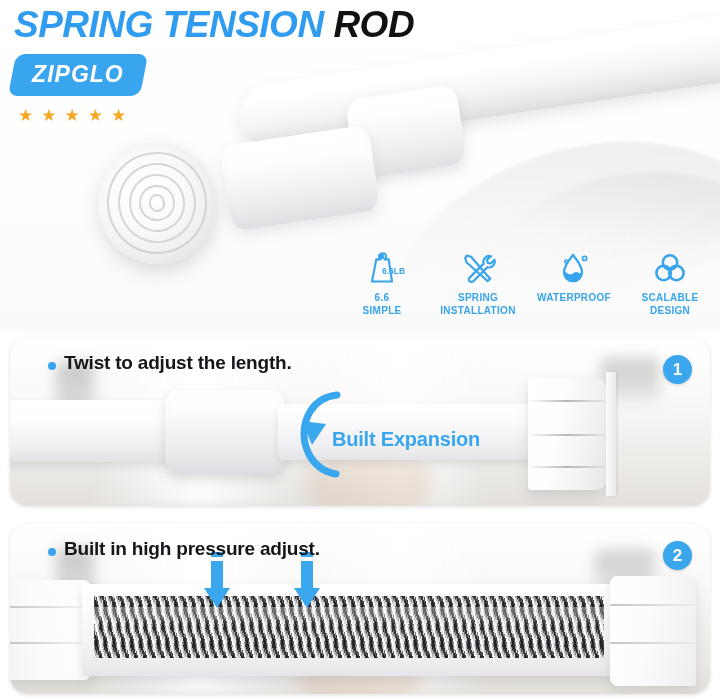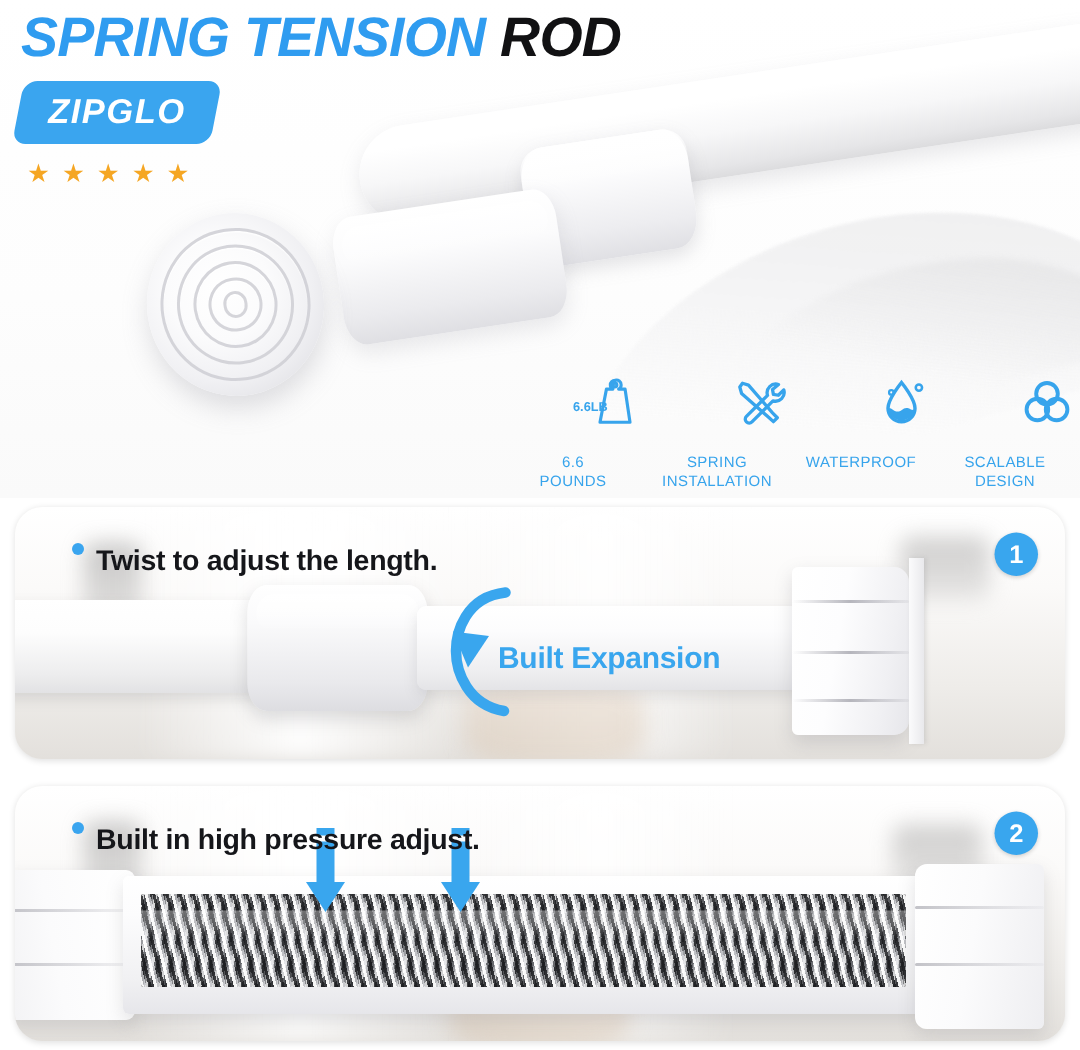--- a/index.html
+++ b/index.html
@@ -136,24 +136,24 @@
   .r3{ left:26%; top:26%; width:48%; height:48%; }
   .r4{ left:35%; top:35%; width:30%; height:30%; }
   .r5{ left:43%; top:43%; width:14%; height:14%; }
 
   
   .features {
     position:absolute; left:334px; top:248px;
     width:386px; display:flex; gap:0;
   }
   .feature { width:96px; text-align:center; }
-  .feature .ic { height:40px; display:flex; align-items:flex-end; justify-content:flex-end; }
+  .feature .ic { height:40px; display:flex; align-items:flex-end; justify-content:center; }
   .feature .lbl {
-    margin-top:15px;
-    font-size:10px; font-weight:normal; color:#37a4ec;
+    margin-top:4px;
+    font-size:10px; font-weight:bold; color:#37a4ec;
     line-height:1.25; letter-spacing:.3px;
   }
   .wtxt {
     position:absolute; font-size:8.5px; font-weight:bold; color:#37a4ec;
   }
 
   
   .panel {
     position:absolute; left:10px; width:700px;
     border-radius:18px; overflow:hidden;
@@ -187,21 +187,20 @@
     background:linear-gradient(180deg,#9b9a99,#cfcecd); border-radius:6px; }
   .blob-sink { left:300px; top:116px; width:120px; height:56px;
     background:linear-gradient(180deg,#e8d9ca,#d8c7b4); }
   .blob-tap2 { left:590px; top:20px; width:60px; height:42px;
     background:linear-gradient(180deg,#a8a7a6,#d6d5d4); border-radius:8px; }
 
   .p-title {
     position:absolute; left:54px; top:14px;
     font-size:19px; font-weight:bold; color:#15161a;
     letter-spacing:-.2px;
-    margin-top:12px;
   }
   .p-bullet {
     position:absolute; left:38px; top:24px;
     width:8px; height:8px; border-radius:50%;
     background:#3aa5ef;
   }
   .p-num {
     position:absolute; right:18px; top:17px;
     width:29px; height:29px; border-radius:50%;
     background:#39a6ee;
@@ -350,21 +349,21 @@
 
     <div class="feature">
       <div class="ic">
         <svg width="40" height="40" viewBox="0 0 40 40">
           <path d="M20 5.5a3.1 3.1 0 0 0-3.1 3.1c0 1.2.7 2.3 1.7 2.8h-4.3L10 33.5h20L26.7 11.4h-4.3c1-.5 1.7-1.6 1.7-2.8A3.1 3.1 0 0 0 20 5.5zm0 1.9a1.2 1.2 0 1 1 0 2.5 1.2 1.2 0 0 1 0-2.5z" fill="none" stroke="#37a4ec" stroke-width="2.1" stroke-linejoin="round"></path>
         </svg>
         <span class="wtxt" style="left:48px; top:18px;">6.6LB</span>
       </div>
       <div class="lbl">
         <span>6.6</span><br>
-        <span>POUNDS</span>
+        <span>SIMPLE</span>
       </div>
     </div>
 
     <div class="feature">
       <div class="ic">
         <svg width="40" height="40" viewBox="0 0 40 40">
           <path d="M9 7.5l4 1.2 16 18.5 3.2 3.3-2.6 2.6-3.4-3.1L8.4 14.3 7.2 10z" fill="none" stroke="#37a4ec" stroke-width="2.2" stroke-linejoin="round"></path>
           <path d="M33 8.3a5.8 5.8 0 0 0-7.3 7.3L11.6 29.6a2.6 2.6 0 1 0 3.7 3.7l14-14.1a5.8 5.8 0 0 0 7.2-7.3l-3.6 3.6-3.3-.6-.6-3.3z" fill="none" stroke="#37a4ec" stroke-width="2.2" stroke-linejoin="round"></path>
         </svg>
       </div>

